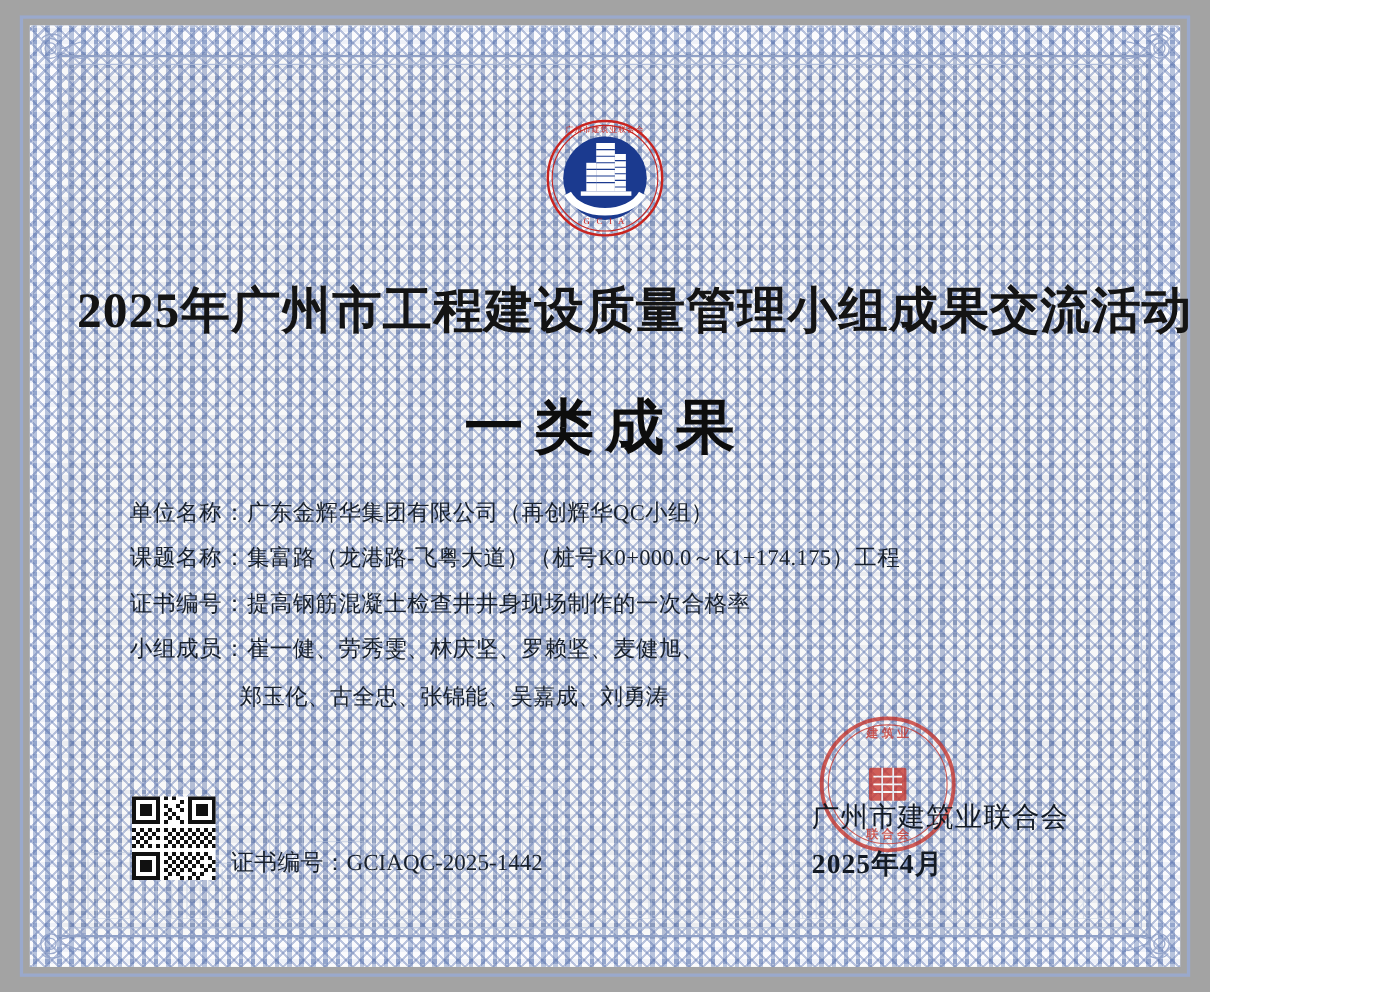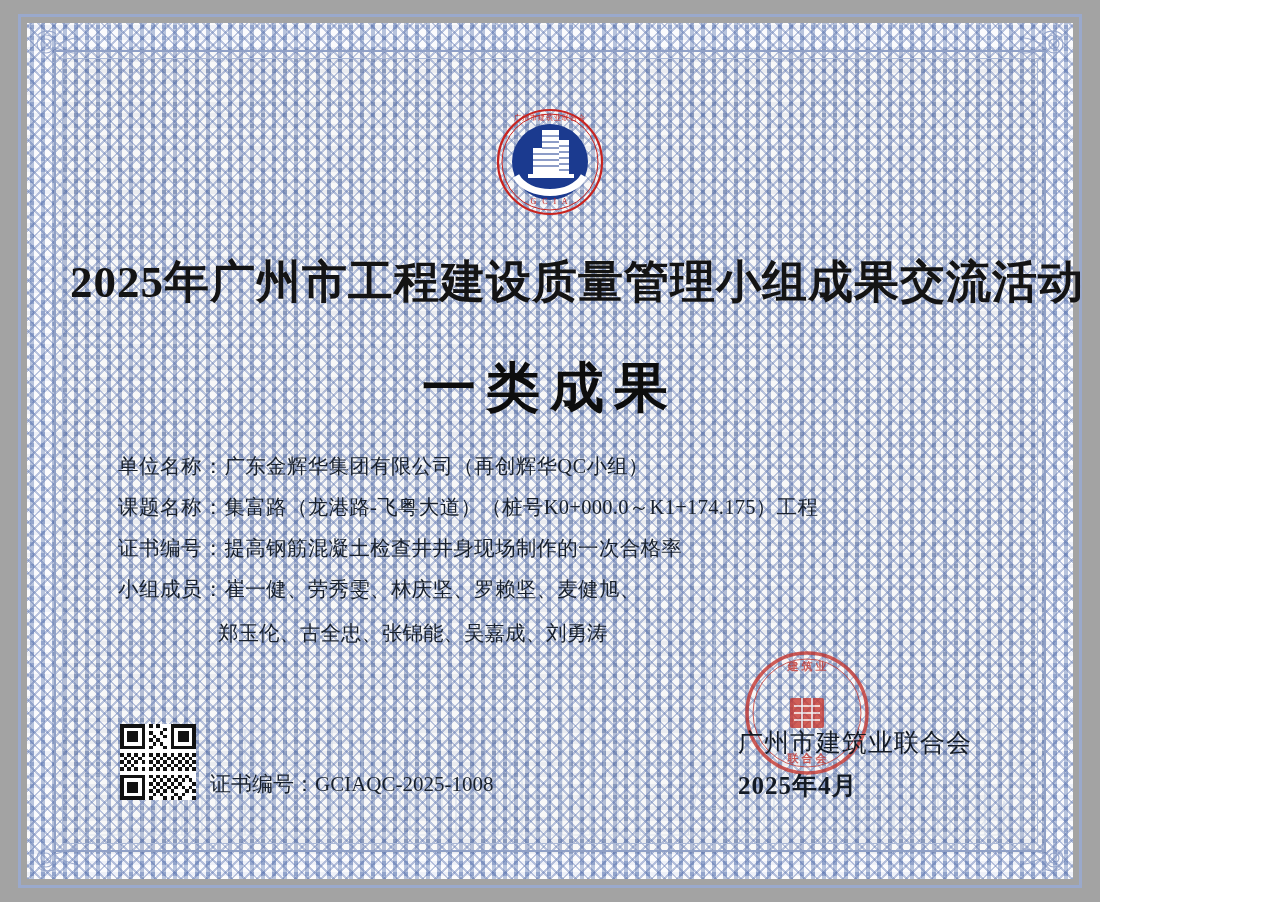--- a/index.html
+++ b/index.html
@@ -501,21 +501,21 @@
             <path d="M15 19h1v1h-1z"></path>
           <path d="M17 19h1v1h-1z"></path>
             <path d="M8 20h1v1H8z"></path>
             <path d="M12 20h1v1h-1z"></path>
           <path d="M14 20h1v1h-1z"></path>
             <path d="M16 20h1v1h-1z"></path>
             <path d="M20 20h1v1h-1z"></path>
         </g>
       </svg>
       <div class="cert-no">
-        <span>证书编号</span><span>：</span><span>GCIAQC-2025-1008</span>
+        <span>证书编号</span><span>：</span><span>GCIAQC-2025-1442</span>
       </div>
     </div>
 
     <div class="seal">
       <svg width="146" height="146" viewBox="0 0 146 146" opacity="0.78">
         <circle cx="73" cy="73" r="60" fill="none" stroke="#c5342c" stroke-width="3.5"></circle>
         <circle cx="73" cy="73" r="54" fill="none" stroke="#c5342c" stroke-width="1"></circle>
         <g fill="#c5342c">
           <rect x="56" y="58" width="34" height="30" rx="2"></rect>
         </g>

